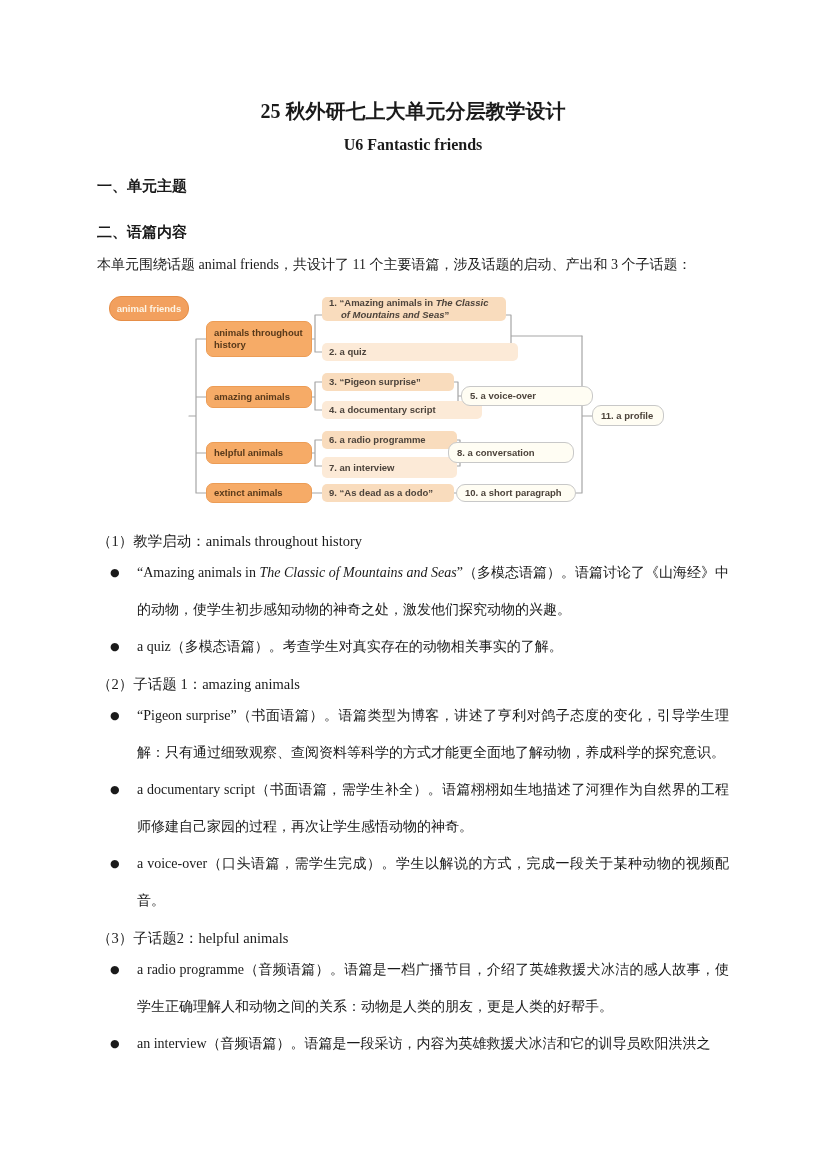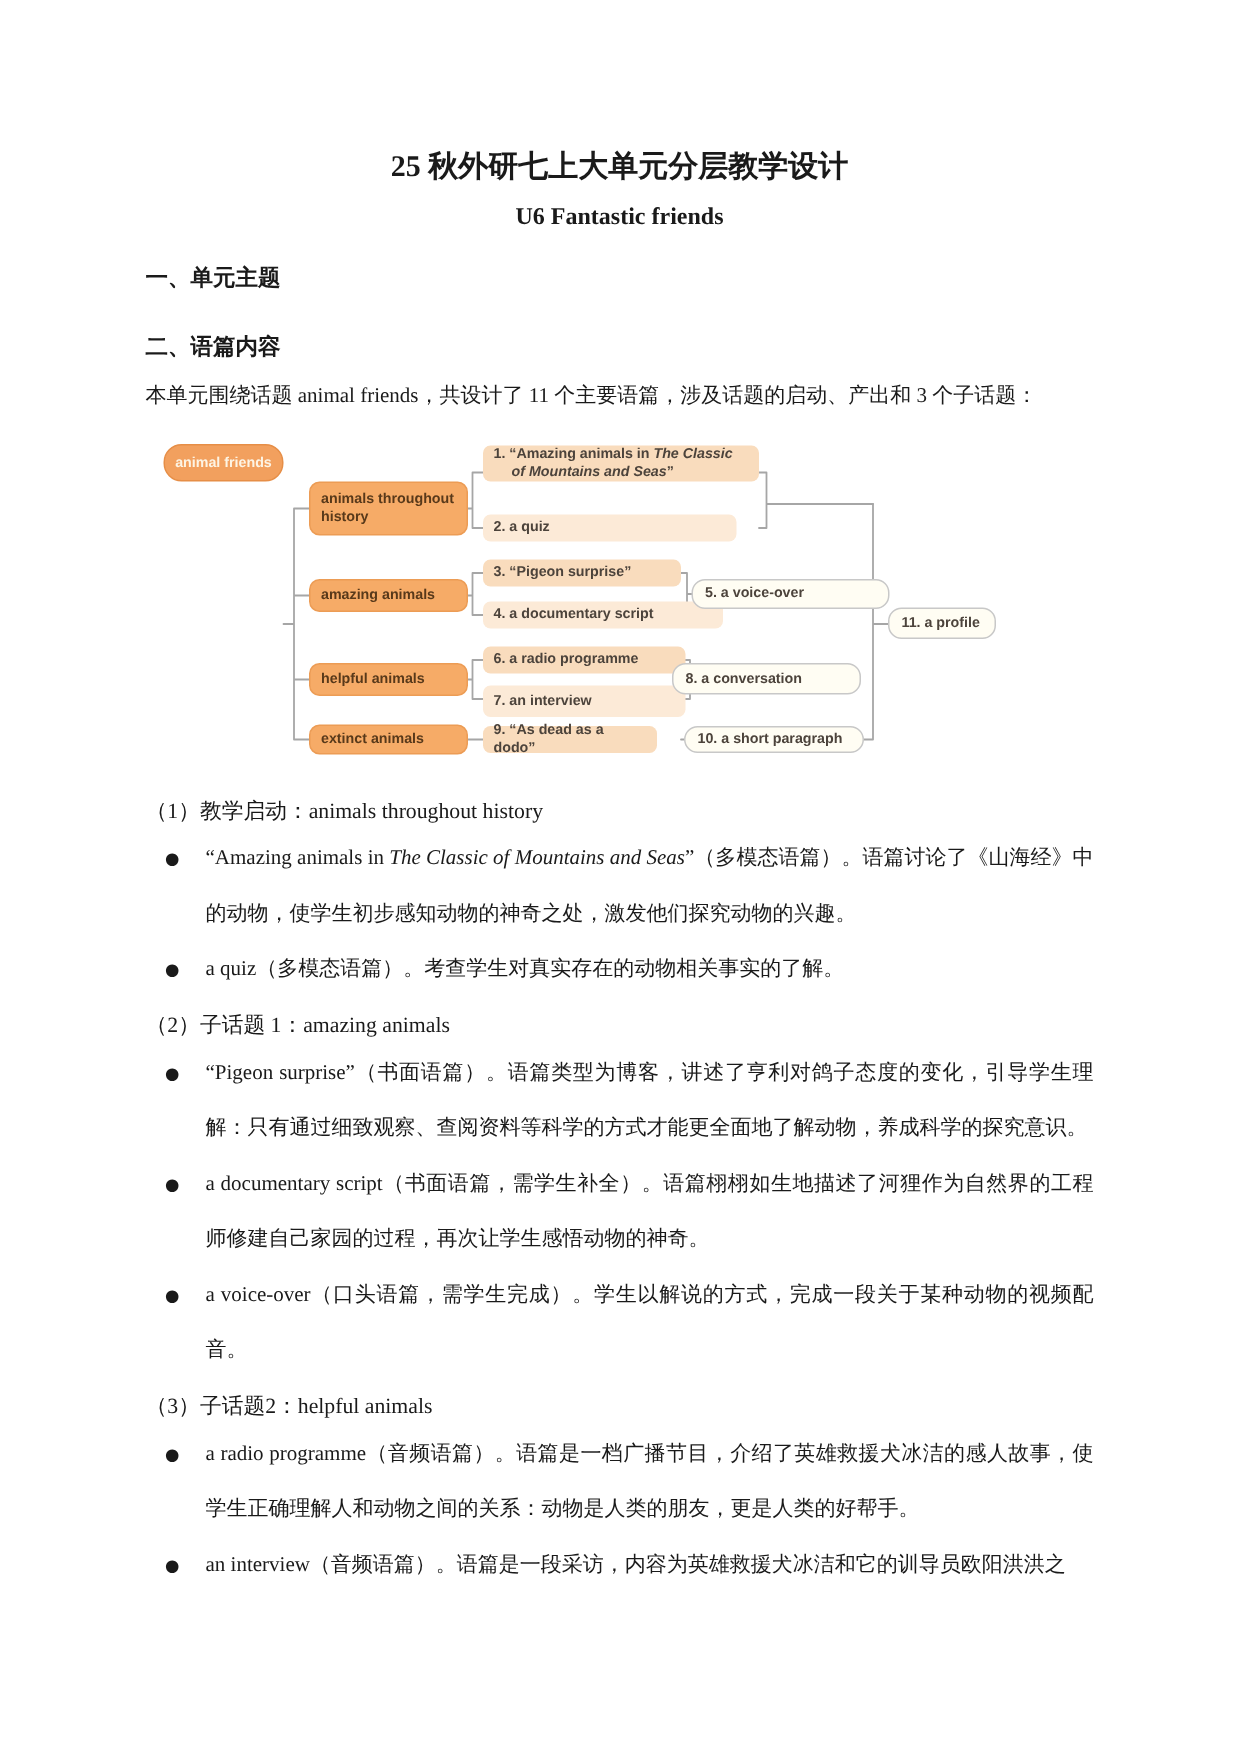--- a/index.html
+++ b/index.html
@@ -29,28 +29,28 @@
   .c2{left:97px;top:90px;width:106px;height:22px;}
   .c3{left:97px;top:146px;width:106px;height:22px;}
   .c4{left:97px;top:187px;width:106px;height:20px;}
   .d-item{background:var(--item-bg,#f9dcbd);border-radius:5px;
           color:var(--item-text,#4c433b);padding:2px 7px;}
   .d-item.alt{background:var(--item-alt-bg,#fcead7);}
   .d-out{background:var(--output-bg,#fffdf3);border:1px solid var(--output-border,#c8c8c8);
          border-radius:9px;color:var(--item-text,#4c433b);padding:2px 8px;}
   .b1{left:213px;top:1px;width:184px;height:24px;}
   .b1 .hang{display:block;padding-left:12px;text-indent:-12px;}
-  .b2{left:213px;top:47px;width:169px;height:18px;}
+  .b2{left:213px;top:47px;width:196px;height:18px;}
   .b3{left:213px;top:77px;width:132px;height:18px;}
   .b4{left:213px;top:105px;width:160px;height:18px;}
   .b5{left:352px;top:90px;width:132px;height:20px;}
   .b6{left:213px;top:135px;width:135px;height:18px;}
   .b7{left:213px;top:161px;width:135px;height:21px;}
   .b8{left:339px;top:146px;width:126px;height:21px;}
-  .b9{left:213px;top:188px;width:116px;height:18px;}
+  .b9{left:213px;top:188px;width:132px;height:18px;}
   .b10{left:347px;top:188px;width:120px;height:18px;}
   .b11{left:483px;top:109px;width:72px;height:21px;}
 
   
   .sub-heading{font-size:14.5px;font-weight:normal;line-height:26px;margin:20px 0 0 0;}
   .sub-heading.tight{margin-top:6px;}
   .bullet{display:flex;font-size:14px;line-height:37px;margin:0;}
   .bullet .marker{flex:0 0 27px;padding-left:13px;box-sizing:content-box;
                   font-size:11px;font-family:"DejaVu Sans",sans-serif;}
   .bullet .b-text{flex:1;text-align:justify;}

